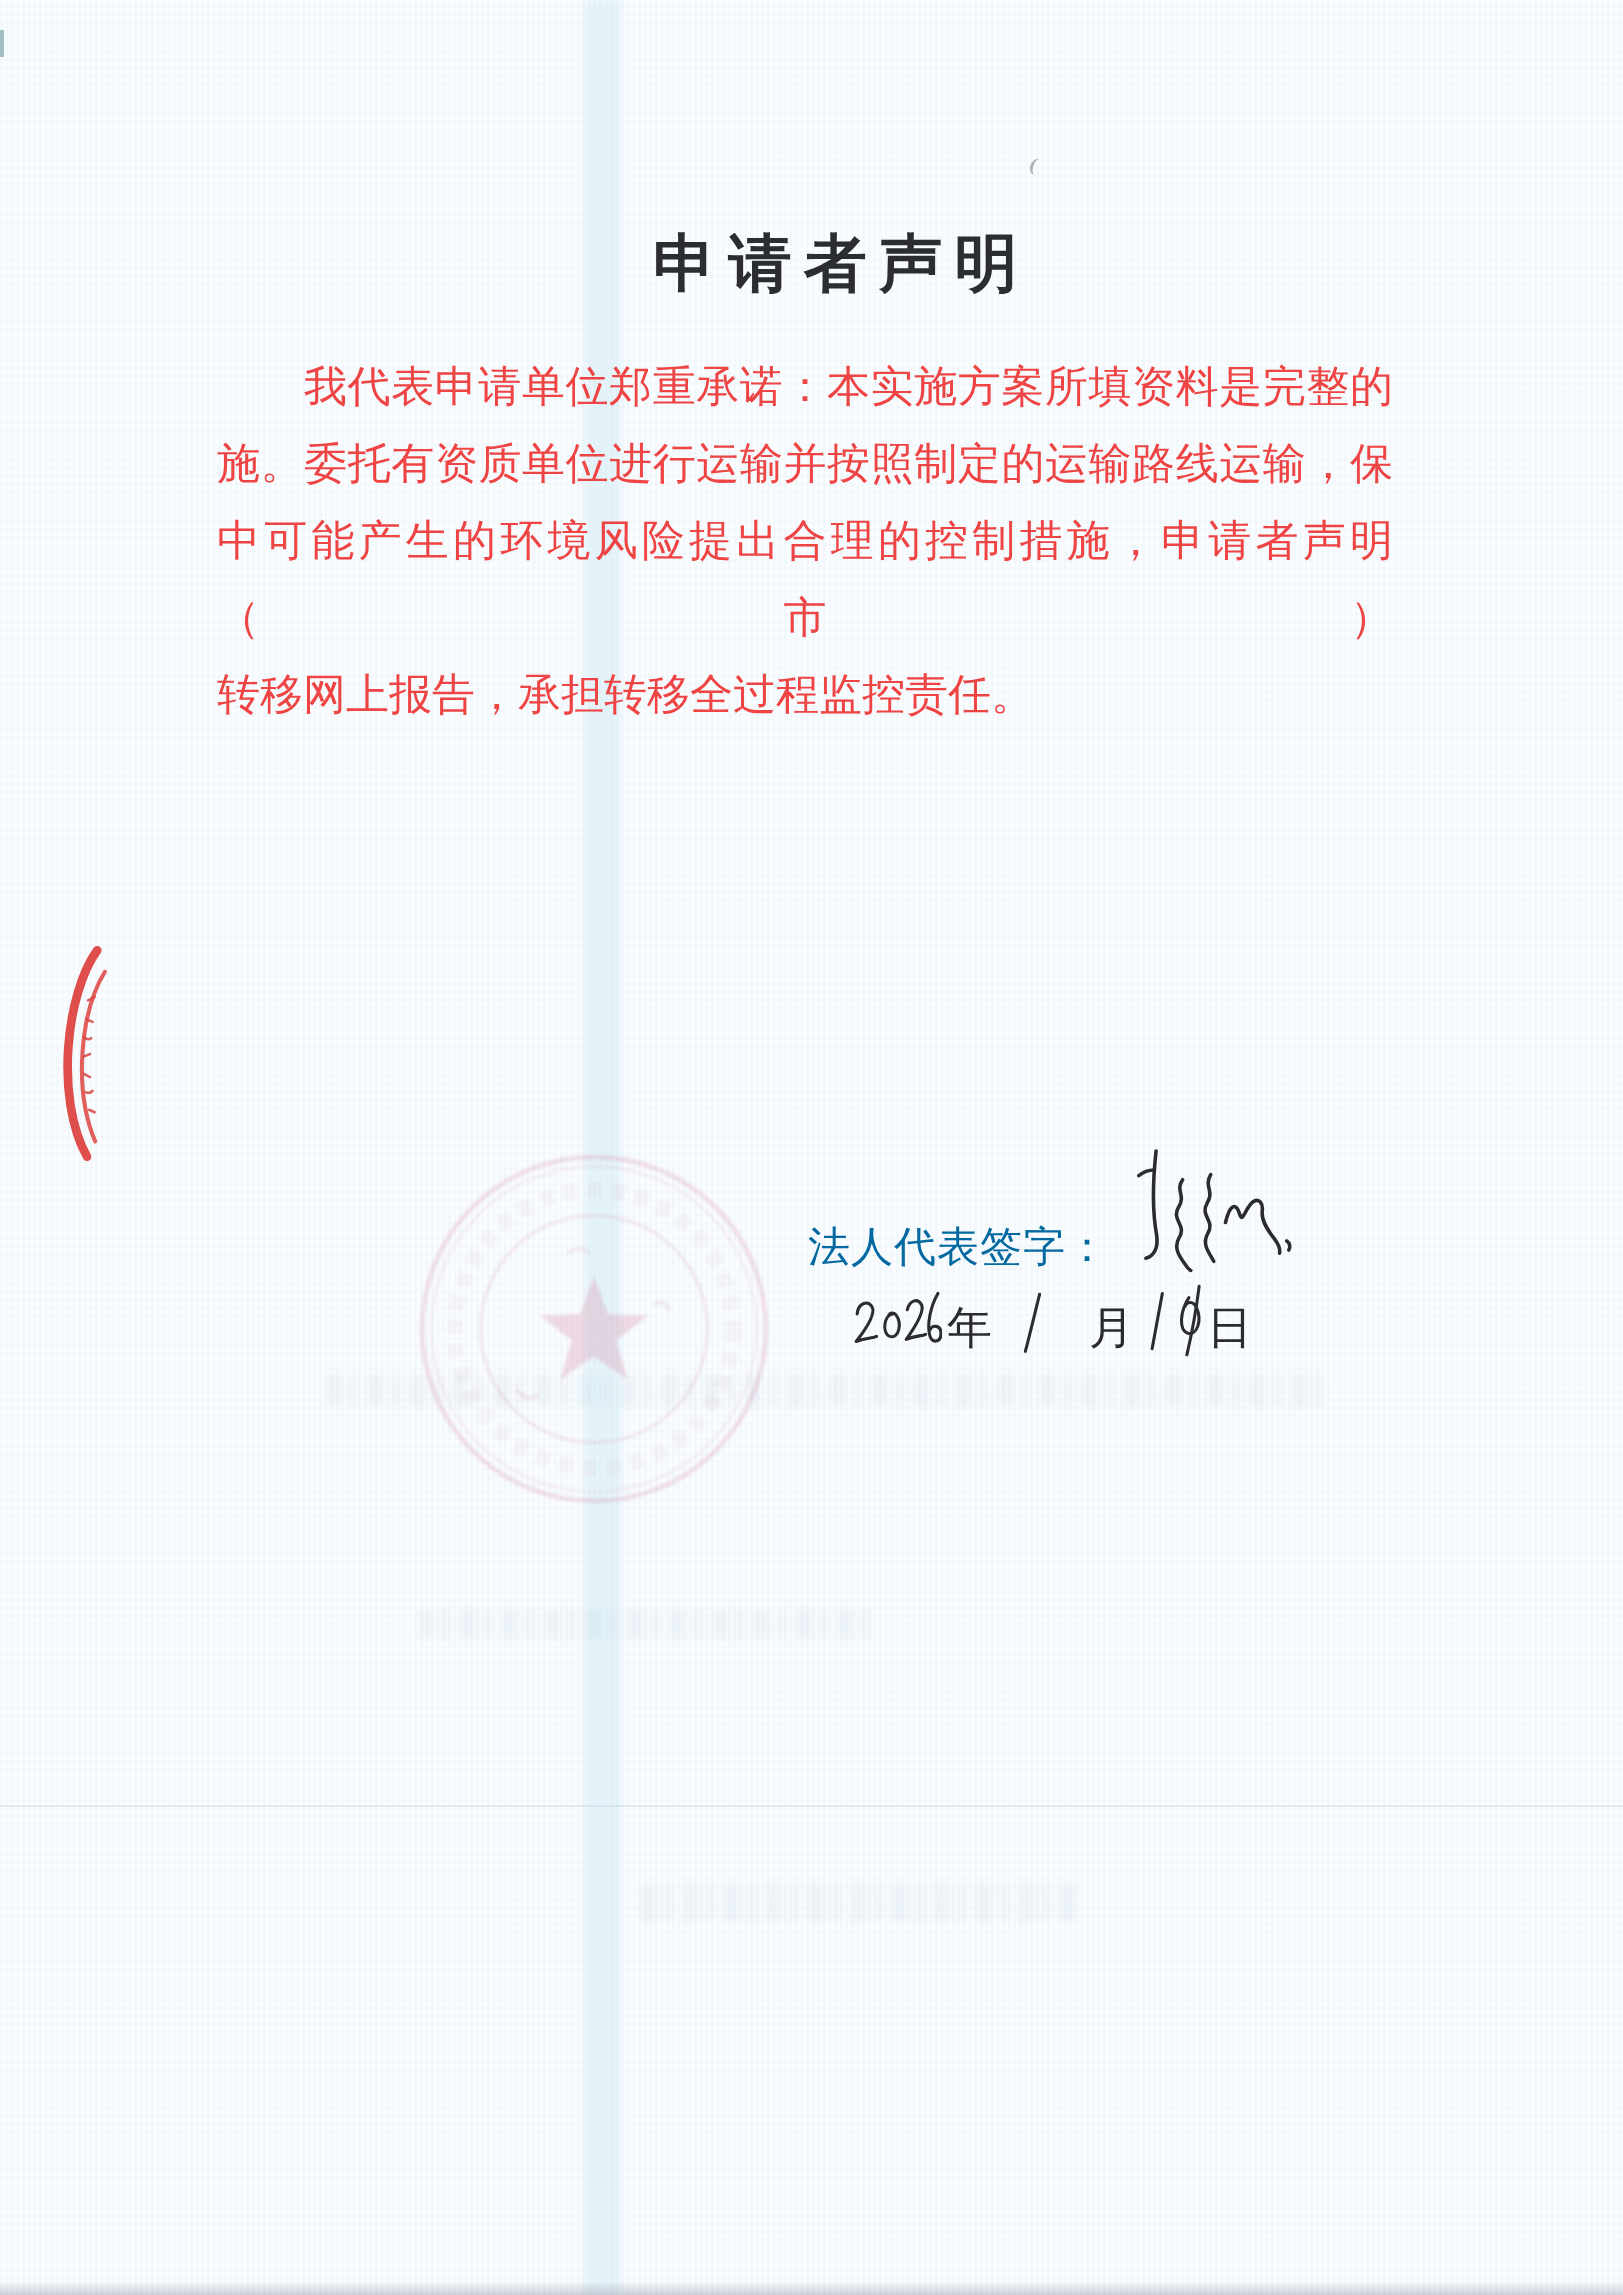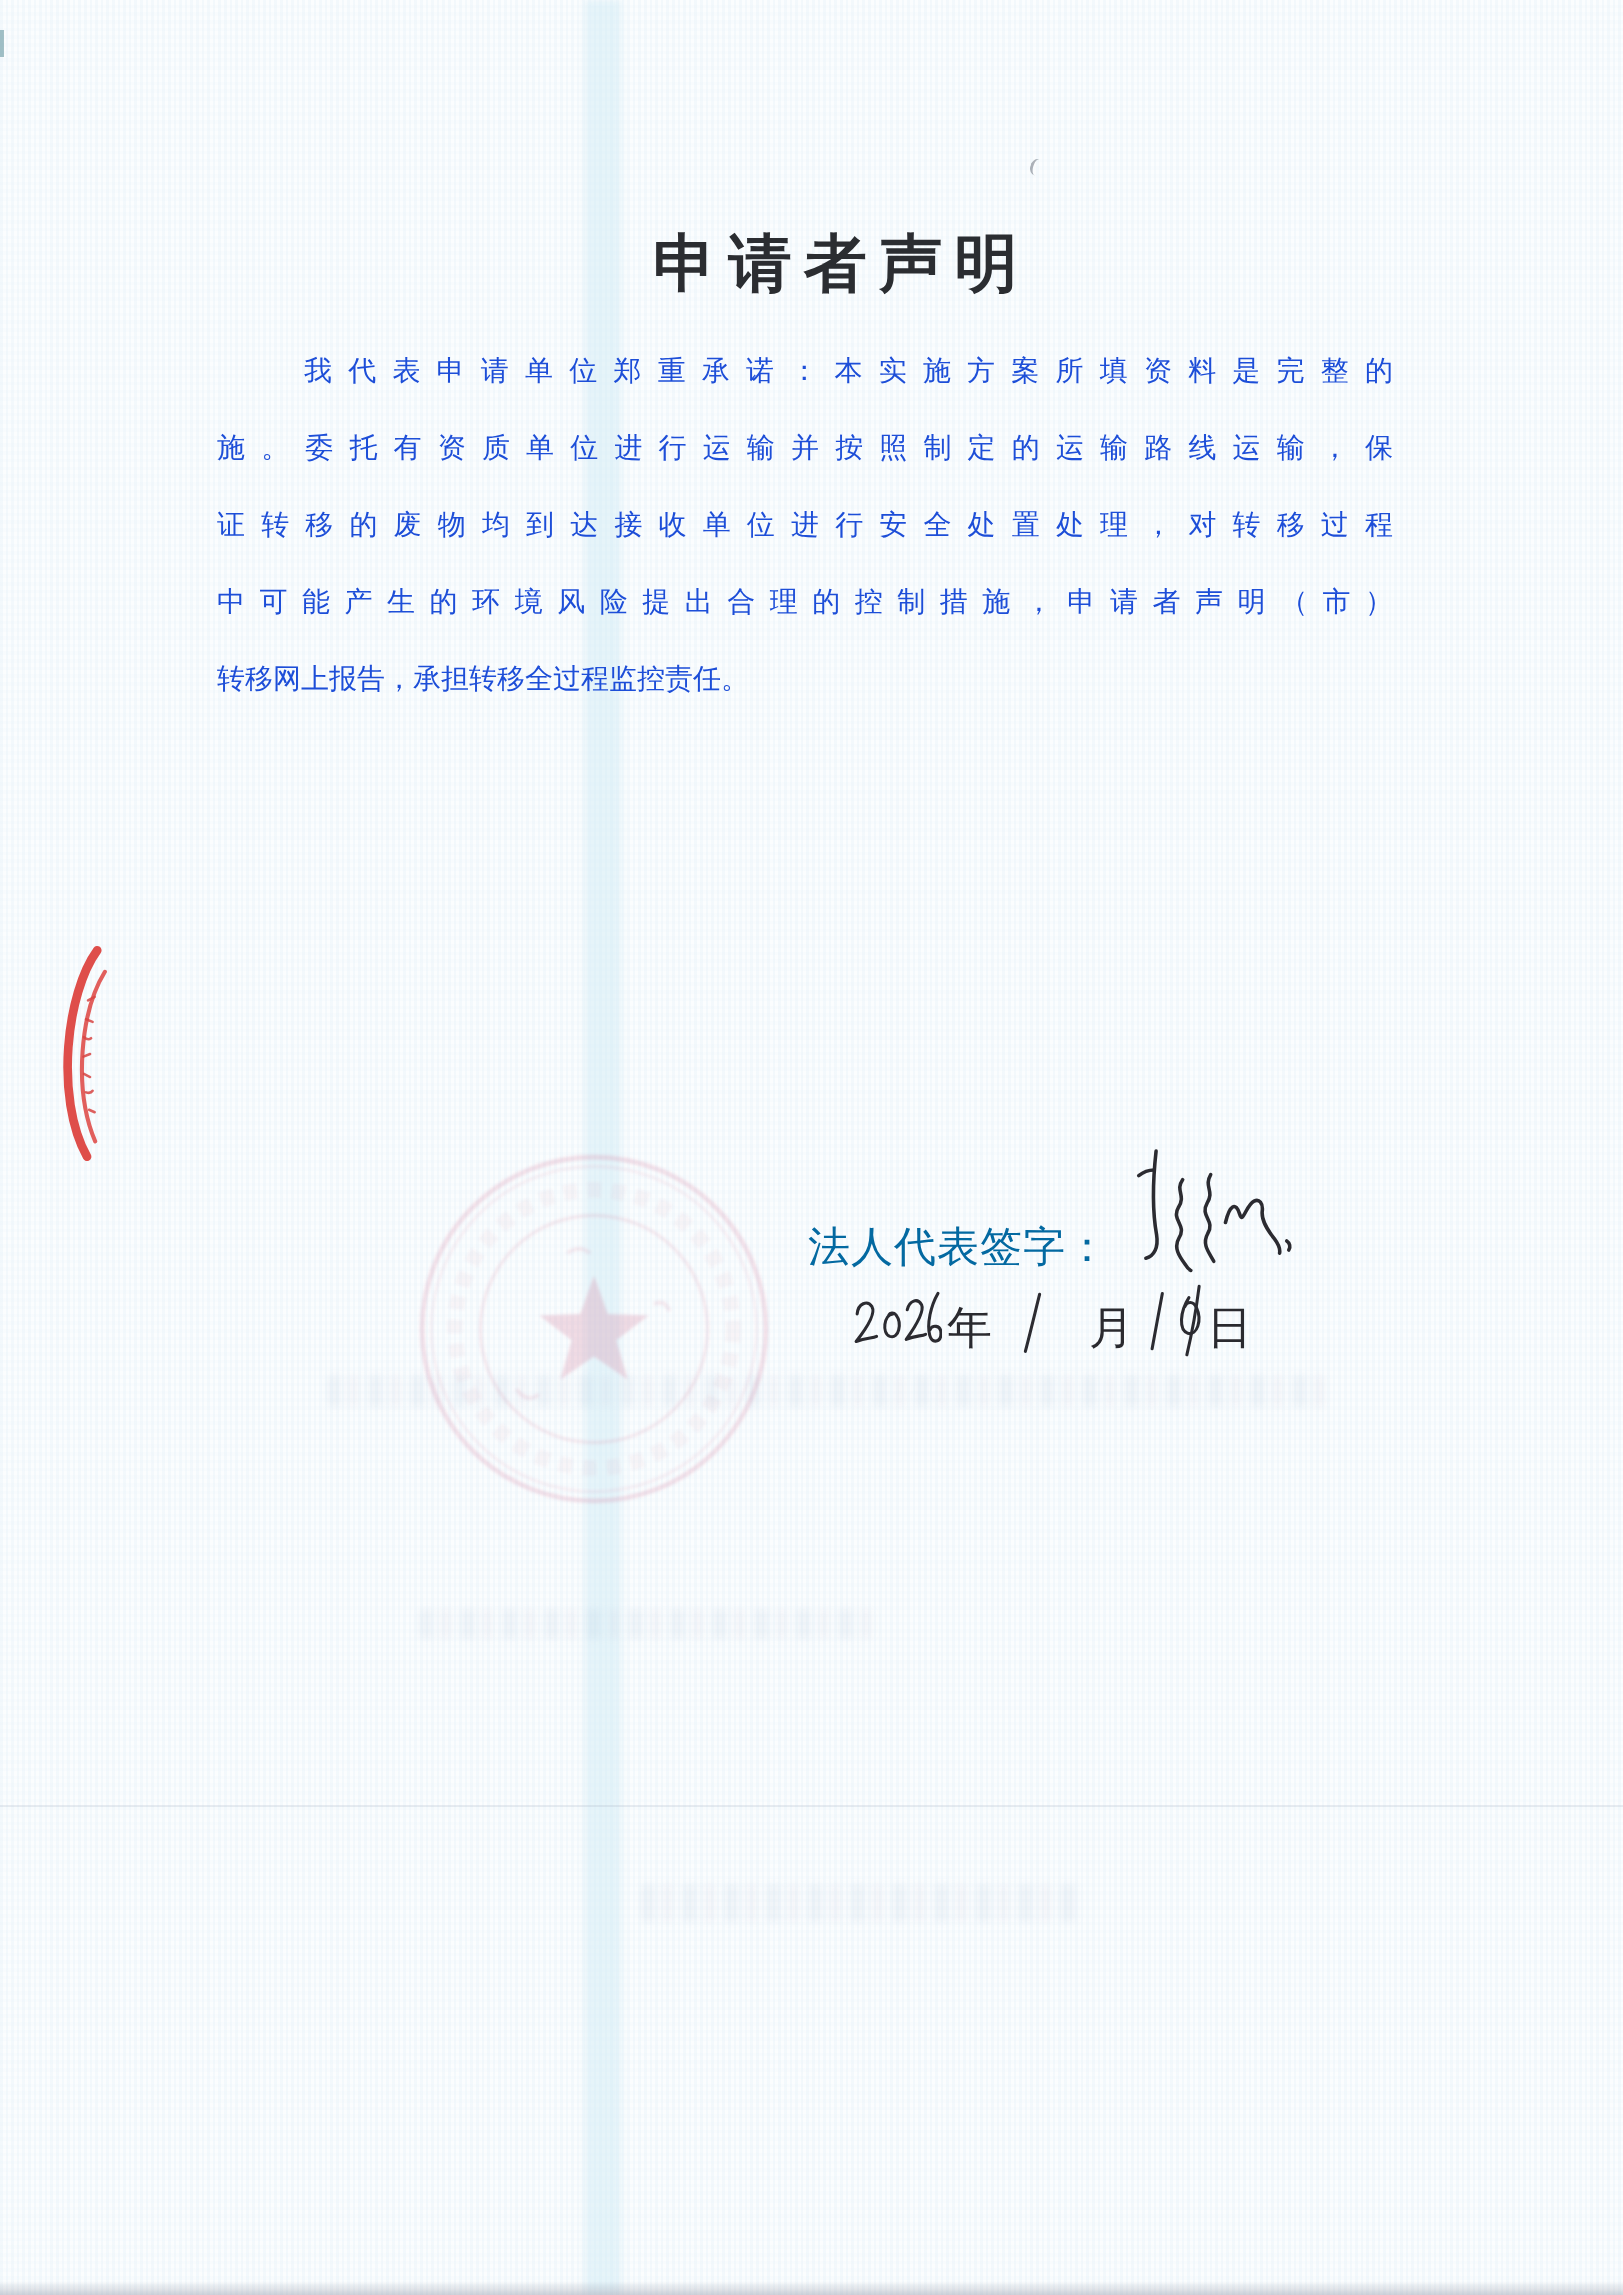--- a/index.html
+++ b/index.html
@@ -26,22 +26,22 @@
   }
   .doc-title{
     position:absolute;left:0;top:184px;width:1578px;
     padding-left:105px;box-sizing:border-box;
     text-align:center;
     font-family:"DejaVu Sans","Liberation Sans",sans-serif;
     font-weight:700;font-size:63px;line-height:1.2;
     letter-spacing:12.3px;color:#2b2d31;
   }
   .body-text{
-    position:absolute;left:217px;top:332px;width:1176px;
-    font-size:28px;line-height:77px;color:#1d4ed8;
+    position:absolute;left:217px;top:348px;width:1176px;
+    font-size:43px;line-height:77px;color:#ef4444;
   }
   .body-line{text-align:justify;text-align-last:justify;}
   .body-line.first{padding-left:87px;}
   .body-line.last{text-align-last:left;}
   .sign-label{
     position:absolute;left:808px;top:1226px;
     font-size:42px;line-height:1;letter-spacing:1px;color:#0369a1;
     white-space:nowrap;
   }
   .date-unit{
@@ -90,21 +90,20 @@
 
 <div id="page">
 
   <div class="scan-streak"></div>
 
   <h1 class="doc-title">申请者声明</h1>
 
   <div class="body-text">
     <div class="body-line first">我代表申请单位郑重承诺：本实施方案所填资料是完整的</div>
     <div class="body-line">施。委托有资质单位进行运输并按照制定的运输路线运输，保</div>
-    <div class="body-line">证转移的废物均到达接收单位进行安全处置处理，对转移过程</div>
     <div class="body-line">中可能产生的环境风险提出合理的控制措施，申请者声明（市）</div>
     <div class="body-line last">转移网上报告，承担转移全过程监控责任。</div>
   </div>
 
   <svg class="edge-seal" width="87" height="235" viewBox="0 0 170 460">
     <path d="M106,30 C46,112 22,318 86,434" stroke="#dc3f3b" stroke-width="17" fill="none" stroke-linecap="round" opacity="0.92"></path>
     <path d="M121,72 C74,148 58,300 102,404" stroke="#dd4441" stroke-width="8" fill="none" stroke-linecap="round" opacity="0.85"></path>
     <g stroke="#d84543" stroke-width="5" fill="none" stroke-linecap="round" opacity="0.85">
       <path d="M88,128 l13,-7"></path>
       <path d="M84,165 l13,5"></path>

